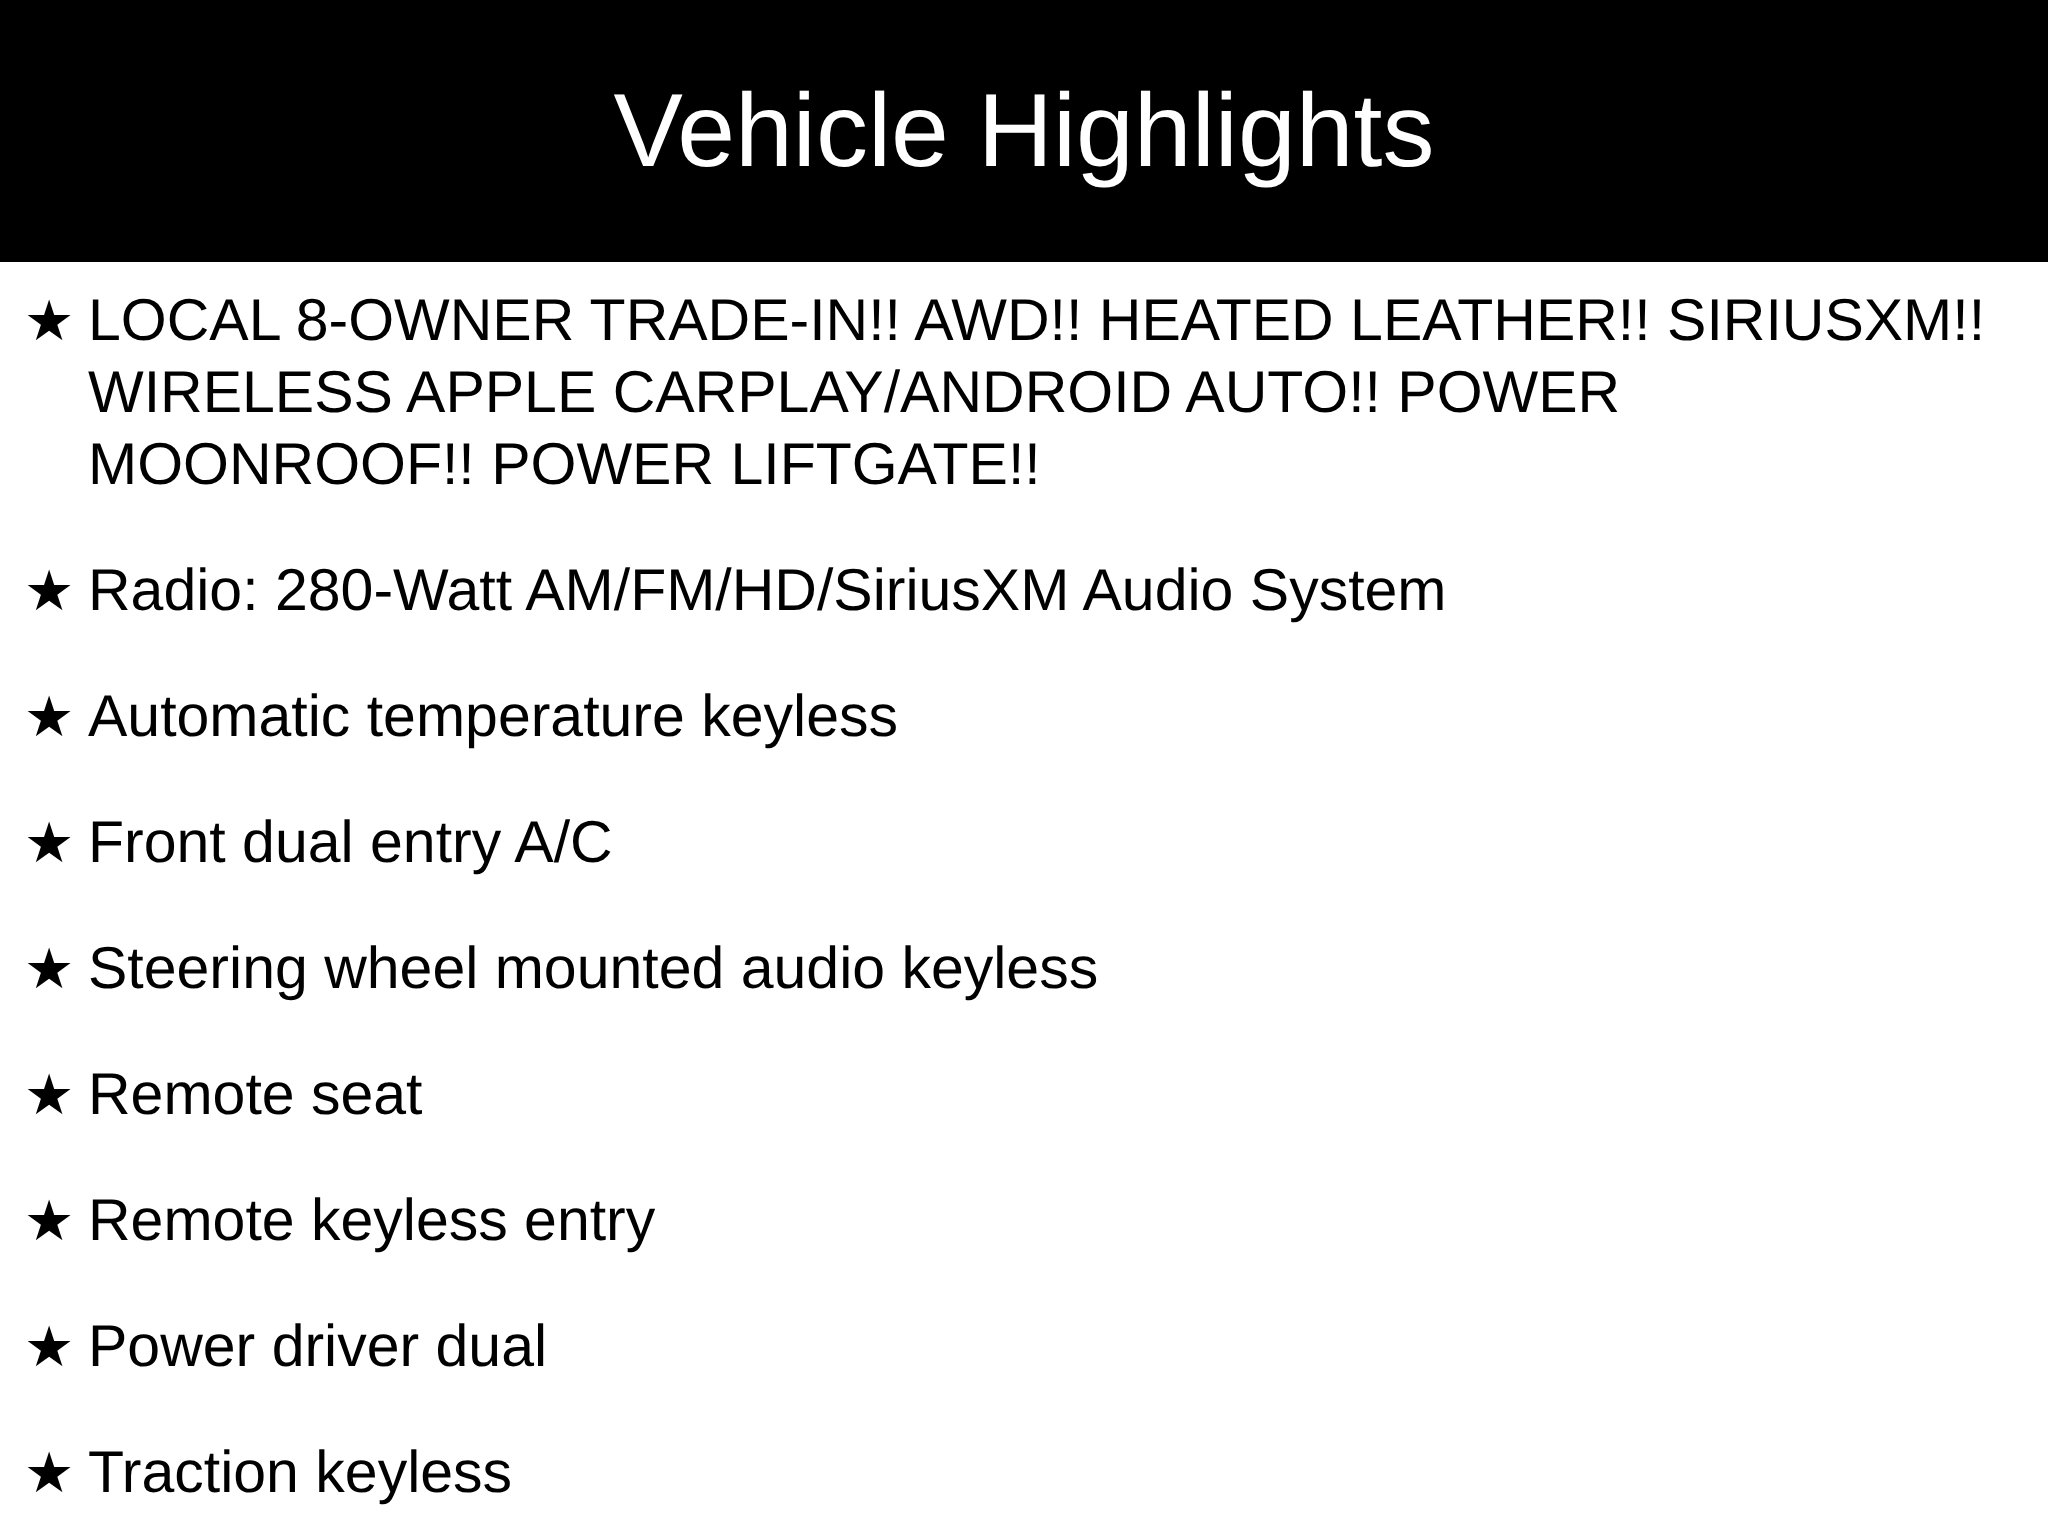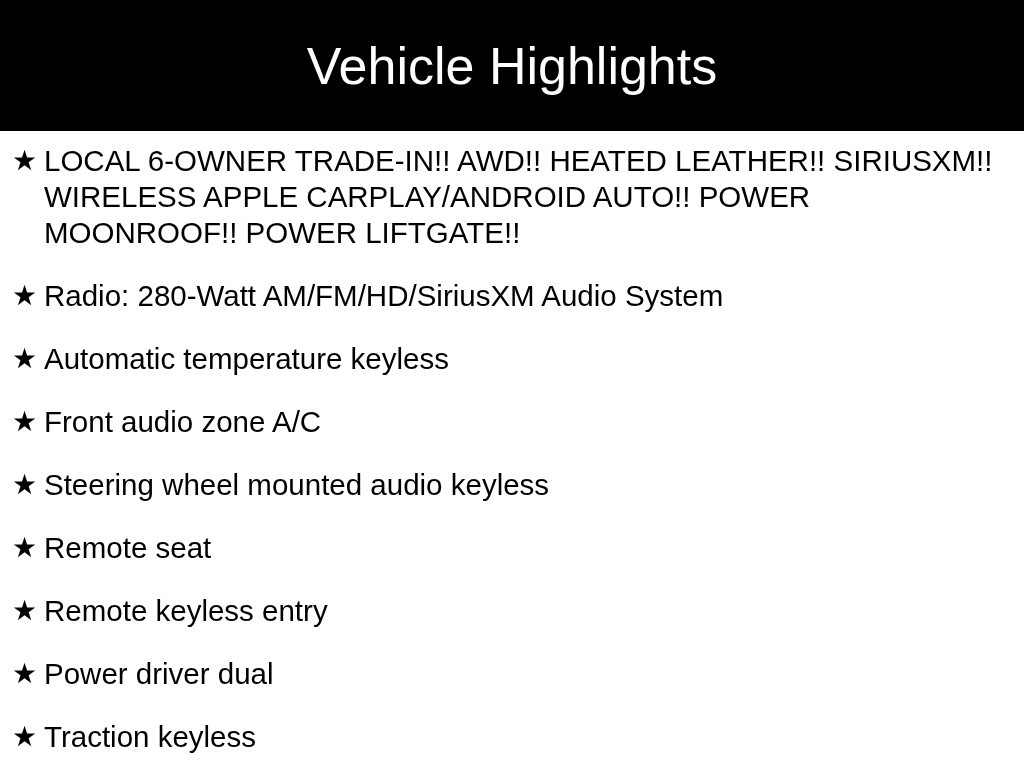--- a/index.html
+++ b/index.html
@@ -64,33 +64,33 @@
 <div class="slide" style="--header-bg: #000000; --header-text: #ffffff; --body-bg: #ffffff; --body-text: #000000;">
 
   <header class="slide-header">
     <h1 class="slide-title">Vehicle Highlights</h1>
   </header>
 
   <main class="slide-body">
     <ul class="highlights-list">
       <li>
         <span class="star">★</span>
-        <span class="txt">LOCAL 6-OWNER TRADE-IN!! AWD!! HEATED LEATHER!! SIRIUSXM!! WIRELESS APPLE CARPLAY/ANDROID AUTO!! POWER MOONROOF!! POWER LIFTGATE!!</span>
+        <span class="txt">LOCAL 8-OWNER TRADE-IN!! AWD!! HEATED LEATHER!! SIRIUSXM!! WIRELESS APPLE CARPLAY/ANDROID AUTO!! POWER MOONROOF!! POWER LIFTGATE!!</span>
       </li>
       <li>
         <span class="star">★</span>
         <span class="txt">Radio: 280-Watt AM/FM/HD/SiriusXM Audio System</span>
       </li>
       <li>
         <span class="star">★</span>
         <span class="txt">Automatic temperature keyless</span>
       </li>
       <li>
         <span class="star">★</span>
-        <span class="txt">Front audio zone A/C</span>
+        <span class="txt">Front dual entry A/C</span>
       </li>
       <li>
         <span class="star">★</span>
         <span class="txt">Steering wheel mounted audio keyless</span>
       </li>
       <li>
         <span class="star">★</span>
         <span class="txt">Remote seat</span>
       </li>
       <li>

